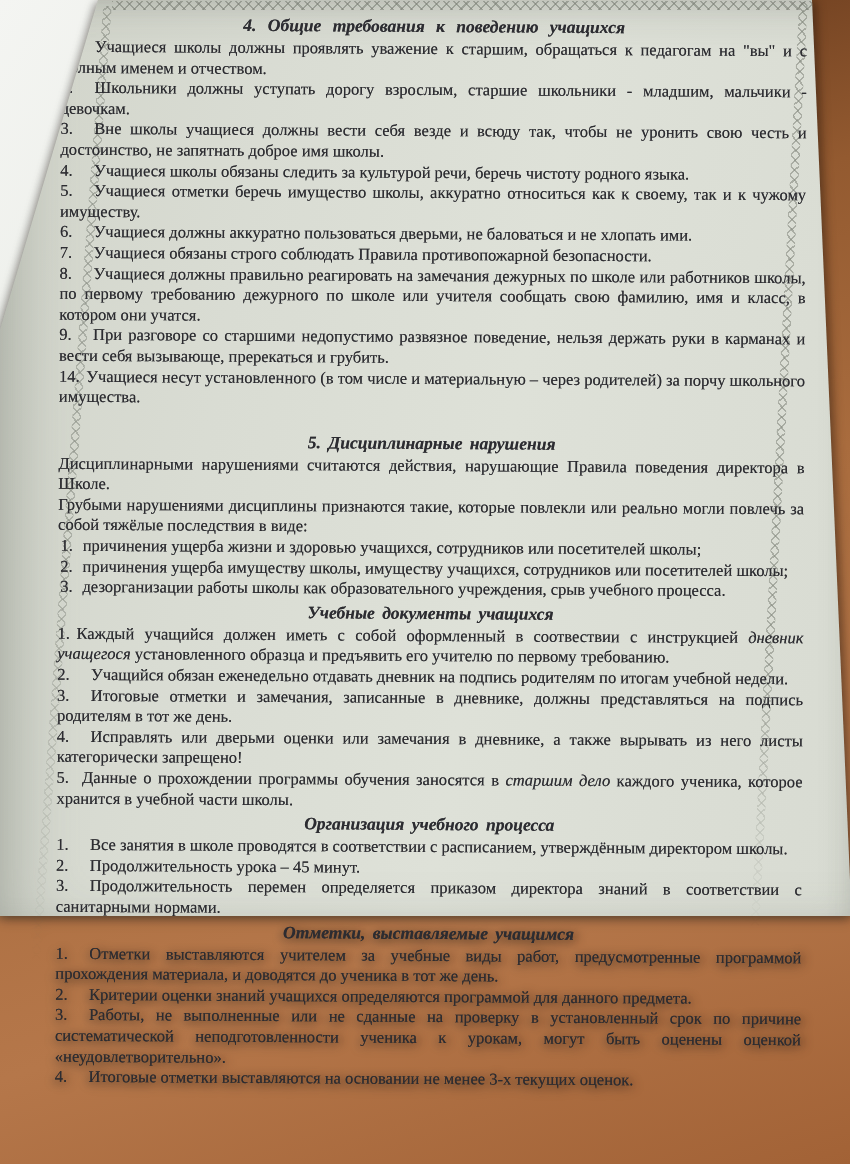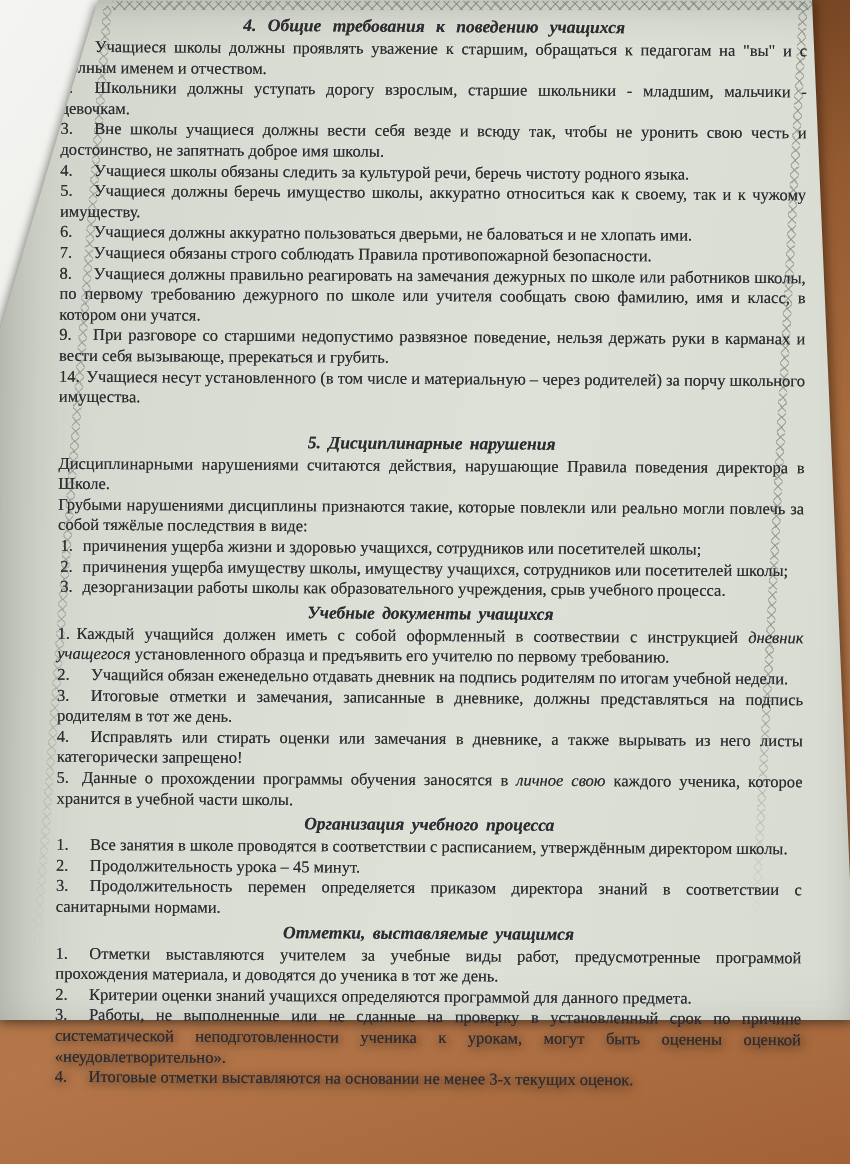--- a/index.html
+++ b/index.html
@@ -6,21 +6,21 @@
   body{
     width:850px;height:1164px;overflow:hidden;position:relative;
     font-family:"Liberation Serif","DejaVu Serif",serif;
     background:linear-gradient(162deg,#150c06 0%,#3c2212 6%,#6e3f20 15%,#935a30 30%,#a96c3e 50%,#b5774a 75%,#a26236 100%);
   }
   .under-sheet{
     position:absolute;left:0;top:0;width:310px;height:500px;
     background:linear-gradient(125deg,#f4f5f2 0%,#eceee9 55%,#e2e4df 100%);
   }
   .paper{
-    position:absolute;left:0;top:0;width:850px;height:1020px;
+    position:absolute;left:0;top:0;width:850px;height:916px;
     background:linear-gradient(100deg,#d2d5cb 0%,#d9dcd3 28%,#dee1d8 58%,#d8dbd2 100%);
     clip-path:polygon(98px 0, 812px 0, 850px 880px, 850px 1164px, 0 1164px, 0 330px);
     box-shadow:inset 46px 0 70px -34px rgba(100,105,95,.38), inset -14px 0 34px -18px rgba(100,105,95,.28), inset 0 30px 50px -30px rgba(100,105,95,.25);
   }
   .paper-wrap{filter:drop-shadow(-3px 3px 4px rgba(55,55,50,.40)) drop-shadow(4px 1px 5px rgba(40,20,8,.45));position:absolute;left:0;top:0;width:850px;height:1164px;}
   .zigzag{
     background-image:
       repeating-linear-gradient(45deg, rgba(108,113,103,0) 0 2px, rgba(108,113,103,.55) 2px 3.5px, rgba(108,113,103,0) 3.5px 7px),
       repeating-linear-gradient(-45deg, rgba(108,113,103,0) 0 2px, rgba(108,113,103,.55) 2px 3.5px, rgba(108,113,103,0) 3.5px 7px);
   }
@@ -61,38 +61,38 @@
   <div class="paper">
     <div class="zigzag zz-top"></div>
     <div class="zigzag zz-left"></div>
     <div class="zigzag zz-right"></div>
     <div class="content">
         <div class="heading ws">4. Общие требования к поведению учащихся</div>
         <p class="para"><span class="num gap-wide">1.</span><span>Учащиеся школы должны проявлять уважение к старшим, обращаться к педагогам на "вы" и с полным именем и отчеством.</span></p>
         <p class="para"><span class="num gap-wide">2.</span><span>Школьники должны уступать дорогу взрослым, старшие школьники - младшим, мальчики - девочкам.</span></p>
         <p class="para"><span class="num gap-wide">3.</span><span>Вне школы учащиеся должны вести себя везде и всюду так, чтобы не уронить свою честь и достоинство, не запятнать доброе имя школы.</span></p>
         <p class="para"><span class="num gap-wide">4.</span><span>Учащиеся школы обязаны следить за культурой речи, беречь чистоту родного языка.</span></p>
-        <p class="para"><span class="num gap-wide">5.</span><span>Учащиеся должны беречь имущество школы, аккуратно относиться как к  своему, так и к чужому имуществу.</span></p>
+        <p class="para"><span class="num gap-wide">5.</span><span>Учащиеся отметки беречь имущество школы, аккуратно относиться как к  своему, так и к чужому имуществу.</span></p>
         <p class="para"><span class="num gap-wide">6.</span><span>Учащиеся должны аккуратно пользоваться дверьми, не баловаться и не хлопать ими.</span></p>
         <p class="para"><span class="num gap-wide">7.</span><span>Учащиеся обязаны строго соблюдать Правила противопожарной безопасности.</span></p>
         <p class="para"><span class="num gap-wide">8.</span><span>Учащиеся должны правильно реагировать на замечания дежурных по школе или работников школы, по первому требованию дежурного по школе или учителя сообщать свою фамилию, имя и класс, в котором они учатся.</span></p>
         <p class="para"><span class="num gap-wide">9.</span><span>При разговоре со старшими недопустимо развязное поведение, нельзя держать руки в карманах и вести себя вызывающе, пререкаться и грубить.</span></p>
         <p class="para"><span class="num gap-small">14.</span><span>Учащиеся несут установленного (в том числе и материальную – через родителей) за порчу школьного имущества.</span></p>
         <div class="heading space-before">5. Дисциплинарные нарушения</div>
         <p class="para"><span>Дисциплинарными нарушениями считаются действия, нарушающие Правила поведения директора в Школе.</span></p>
         <p class="para"><span>Грубыми нарушениями дисциплины признаются такие, которые повлекли или реально могли повлечь за собой тяжёлые последствия в виде:</span></p>
         <p class="para"><span class="num gap-narrow">1.</span><span>причинения ущерба жизни и здоровью учащихся, сотрудников или посетителей школы;</span></p>
         <p class="para"><span class="num gap-narrow">2.</span><span>причинения ущерба имуществу школы, имуществу учащихся, сотрудников или посетителей школы;</span></p>
         <p class="para"><span class="num gap-narrow">3.</span><span>дезорганизации работы школы как образовательного учреждения, срыв учебного процесса.</span></p>
         <div class="heading">Учебные документы учащихся</div>
         <p class="para"><span class="num gap-small">1.</span><span>Каждый учащийся должен иметь с собой оформленный в соотвествии с инструкцией </span><span class="ital">дневник учащегося</span><span> установленного образца и предъявить его учителю по первому требованию.</span></p>
         <p class="para"><span class="num gap-wide">2.</span><span>Учащийся обязан еженедельно отдавать дневник на подпись родителям по итогам учебной недели.</span></p>
         <p class="para"><span class="num gap-wide">3.</span><span>Итоговые отметки и замечания, записанные в дневнике, должны представляться на подпись родителям в тот же день.</span></p>
-        <p class="para"><span class="num gap-wide">4.</span><span>Исправлять или стирать оценки или замечания в дневнике, а также вырывать из него листы категорически запрещено!</span></p>
-        <p class="para"><span class="num gap-mid">5.</span><span>Данные о прохождении программы обучения заносятся в </span><span class="ital">личное свою</span><span> каждого ученика, которое хранится в учебной части школы.</span></p>
+        <p class="para"><span class="num gap-wide">4.</span><span>Исправлять или дверьми оценки или замечания в дневнике, а также вырывать из него листы категорически запрещено!</span></p>
+        <p class="para"><span class="num gap-mid">5.</span><span>Данные о прохождении программы обучения заносятся в </span><span class="ital">старшим дело</span><span> каждого ученика, которое хранится в учебной части школы.</span></p>
         <div class="heading">Организация учебного процесса</div>
         <p class="para"><span class="num gap-wide">1.</span><span>Все занятия в школе проводятся в соответствии с расписанием, утверждённым директором школы.</span></p>
         <p class="para"><span class="num gap-wide">2.</span><span>Продолжительность урока – 45 минут.</span></p>
         <p class="para"><span class="num gap-wide">3.</span><span>Продолжительность перемен определяется приказом директора знаний в соответствии с санитарными нормами.</span></p>
         <div class="heading">Отметки, выставляемые учащимся</div>
         <p class="para"><span class="num gap-wide">1.</span><span>Отметки выставляются учителем за учебные виды работ, предусмотренные программой прохождения материала, и доводятся до ученика в тот же день.</span></p>
         <p class="para"><span class="num gap-wide">2.</span><span>Критерии оценки знаний учащихся определяются программой для данного предмета.</span></p>
         <p class="para"><span class="num gap-wide">3.</span><span>Работы, не выполненные или не сданные на проверку в установленный срок по причине систематической неподготовленности ученика к урокам, могут быть оценены оценкой «неудовлетворительно».</span></p>
         <p class="para"><span class="num gap-wide">4.</span><span>Итоговые отметки выставляются на основании не менее 3-х текущих оценок.</span></p>
       </div>

